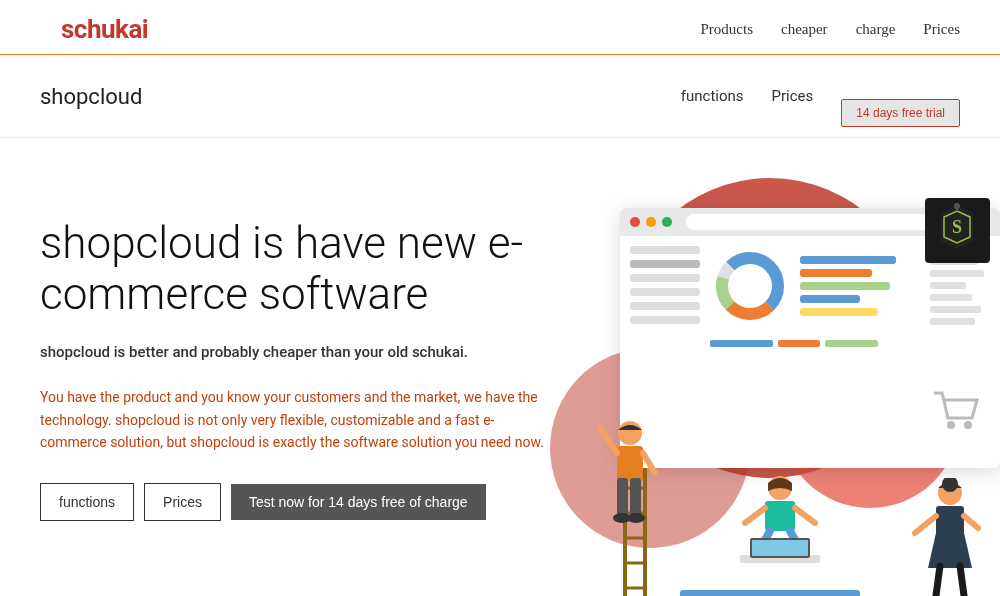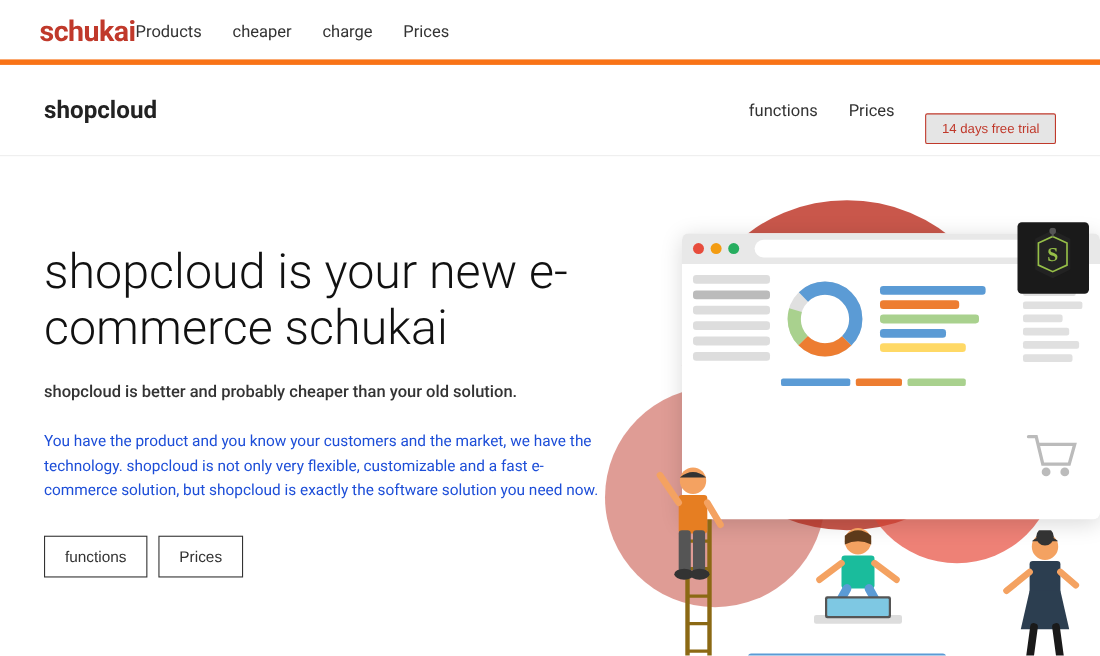--- a/index.html
+++ b/index.html
@@ -13,56 +13,57 @@
       background: #fff;
       width: 1000px;
       height: 596px;
       overflow: hidden;
     }
 
     
     .header-top {
       display: flex;
       align-items: center;
-      justify-content: flex-start;
-      padding: 14px 40px 10px 36px;
-      border-bottom: 5px solid #f97316;
+      justify-content: space-between;
+      padding: 14px 40px 10px 61px;
+      border-bottom: 1px solid #f97316;
     }
 
     .brand-schukai {
       font-size: 26px;
       font-weight: 700;
       color: #c0392b;
       letter-spacing: -0.5px;
     }
 
     .nav-top {
       display: flex;
       gap: 28px;
       align-items: center;
     }
 
     .nav-top a {
       text-decoration: none;
       color: #333;
       font-size: 15px;
+      font-family: Liberation Serif, serif;
     }
 
     
     .header-bottom {
       display: flex;
       align-items: center;
       justify-content: space-between;
       padding: 10px 40px 10px 40px;
       border-bottom: 1px solid #eee;
     }
 
     .brand-shopcloud {
       font-size: 22px;
-      font-weight: 700;
+      font-weight: 400;
       color: #222;
     }
 
     .nav-bottom {
       display: flex;
       gap: 28px;
       align-items: center;
     }
 
     .nav-bottom a {
@@ -108,21 +109,21 @@
 
     .hero-sub1 {
       font-size: 15px;
       color: #333;
       margin-bottom: 16px;
       font-weight: 500;
     }
 
     .hero-sub2 {
       font-size: 14px;
-      color: #1d4ed8;
+      color: #c2410c;
       line-height: 1.6;
       margin-bottom: 30px;
       margin-top: 25px;
     }
 
     .hero-buttons {
       display: flex;
       gap: 10px;
       align-items: center;
     }
@@ -354,26 +355,27 @@
   <nav class="nav-bottom">
     <a href="#">functions</a>
     <a href="#">Prices</a>
     <button class="btn-trial">14 days free trial</button>
   </nav>
 </div>
 
 <div class="hero">
 
   <div class="hero-text">
-    <h1 class="hero-heading">shopcloud is your new e-commerce schukai</h1>
-    <p class="hero-sub1">shopcloud is better and probably cheaper than your old solution.</p>
+    <h1 class="hero-heading">shopcloud is have new e-commerce software</h1>
+    <p class="hero-sub1">shopcloud is better and probably cheaper than your old schukai.</p>
     <p class="hero-sub2">You have the product and you know your customers and the market, we have the technology. shopcloud is not only very flexible, customizable and a fast e-commerce solution, but shopcloud is exactly the software solution you need now.</p>
     <div class="hero-buttons">
       <button class="btn-outline">functions</button>
       <button class="btn-outline">Prices</button>
+      <button class="btn-dark">Test now for 14 days free of charge</button>
     </div>
   </div>
 
   <div class="hero-illustration">
 
     <div class="blob-red-large"></div>
     <div class="blob-red-small"></div>
     <div class="blob-pink"></div>
 
     <div class="browser-mockup">

